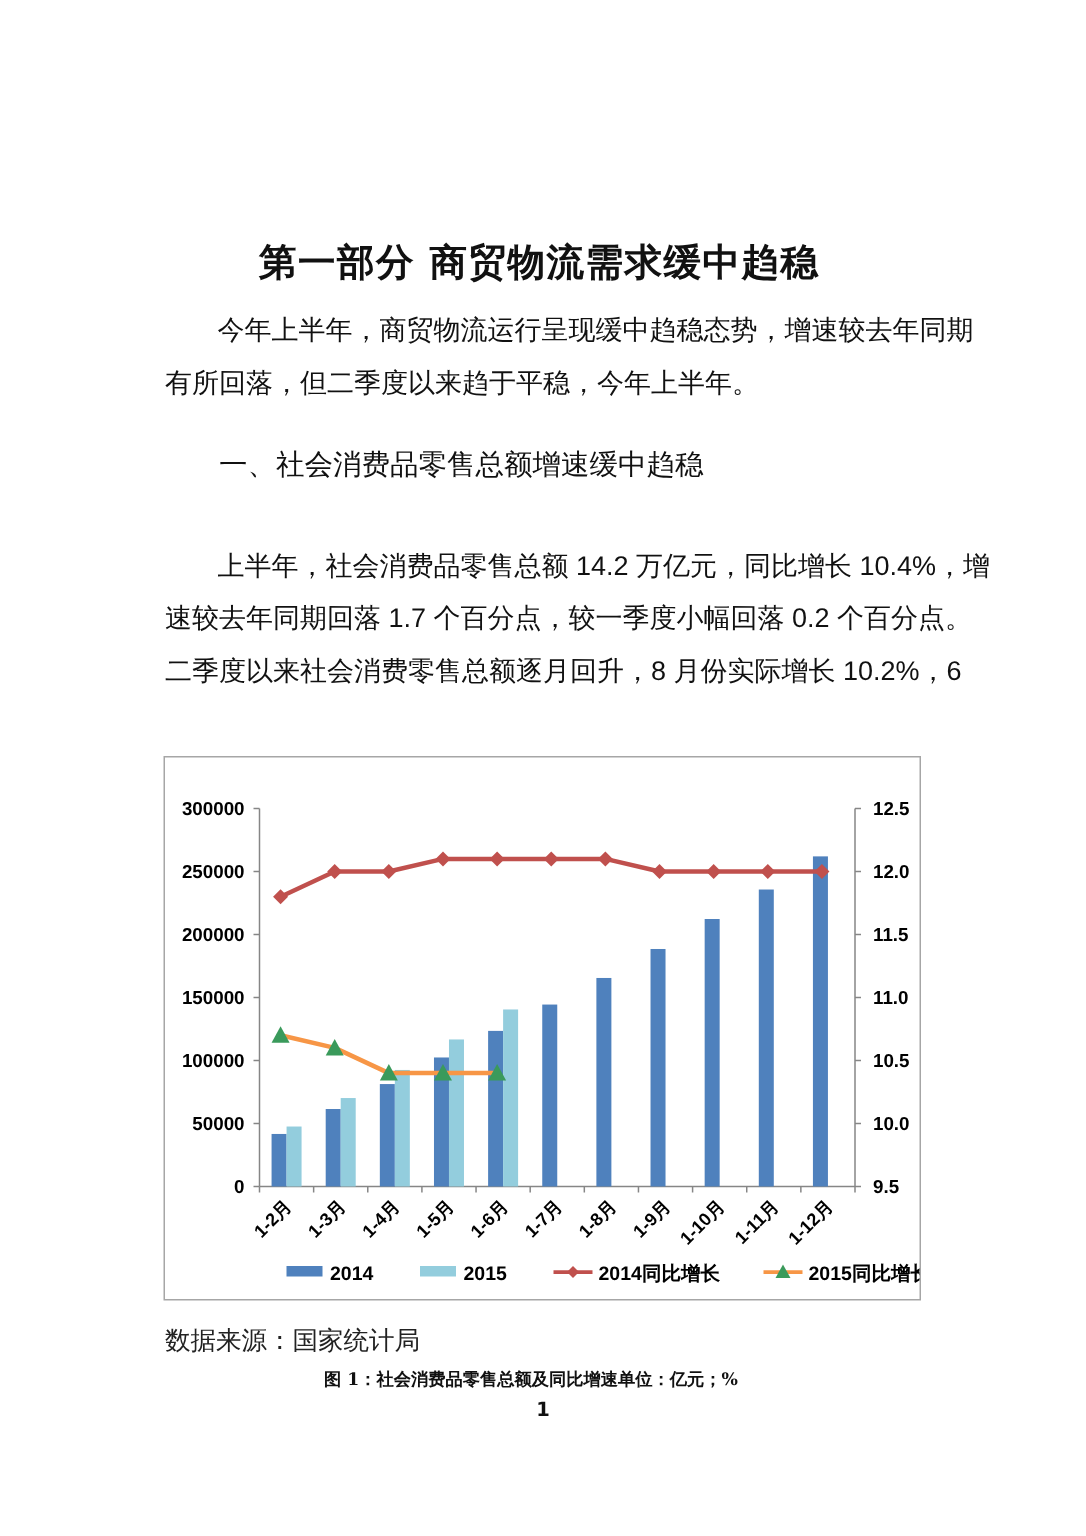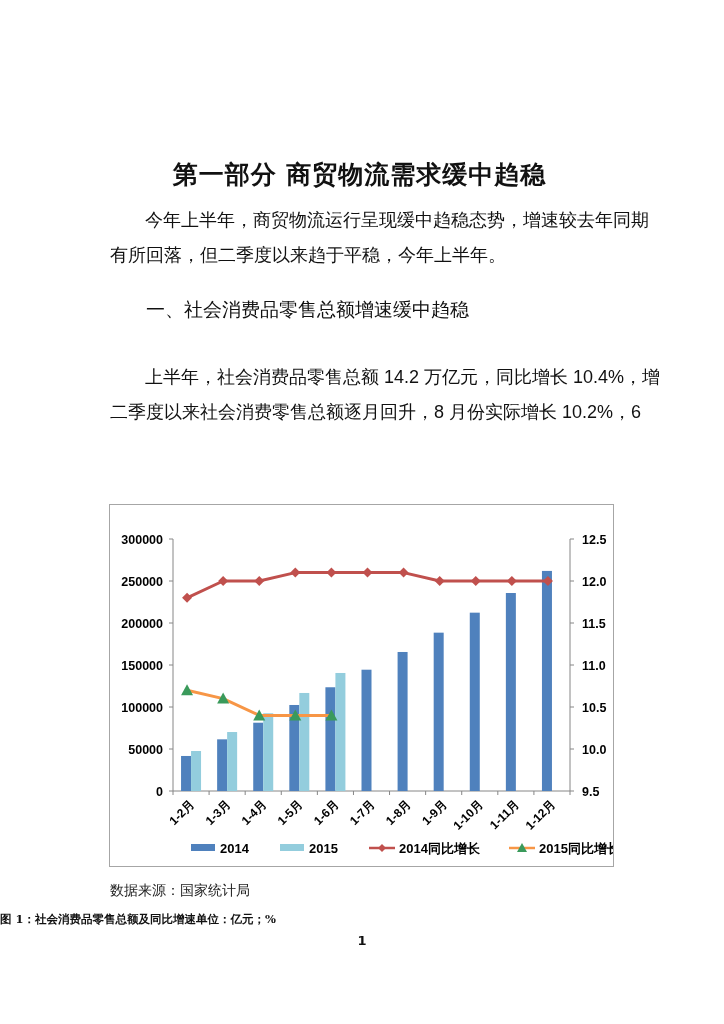--- a/index.html
+++ b/index.html
@@ -8,42 +8,43 @@
   .page-title { position: absolute; left: 0; width: 687px; top: 142px; text-align: center;
                 font-size: 25px; font-weight: bold; letter-spacing: 1px; margin: 16px; }
   .para { position: absolute; left: 110px; width: 504px; font-size: 18px; line-height: 35px;
           text-indent: 35px; margin: 0; text-align: justify; font-family: Liberation Sans, sans-serif; }
   .para .ln { display: block; white-space: nowrap; }
   .para .ln + .ln { text-indent: 0; }
   .section-heading { position: absolute; left: 146px; top: 297px; font-size: 19px; font-weight: normal; margin: 0; }
   .chart-frame { position: absolute; left: 109px; top: 504px; width: 503px; height: 361px;
                  border: 1px solid #a6a6a6; background: #fff; }
   .chart-svg { position: absolute; left: 0; top: 0; }
-  .source-note { position: absolute; left: 110px; top: 882px; font-size: 14px; color: #222;
+  .source-note { position: absolute; left: 110px; top: 882px; font-size: 17px; color: #222;
                  font-family: "DejaVu Serif", serif; }
-  .figure-caption { position: absolute; left: 0; width: 708px; top: 912px; 
+  .figure-caption { position: absolute; left: 0; width: 708px; top: 912px; text-align: center;
                     font-size: 11.5px; font-weight: bold; font-family: "DejaVu Serif", serif; }
   .page-number { position: absolute; left: 0; width: 724px; top: 933px; text-align: center;
                  font-size: 13px; font-weight: bold; }
   svg text { font-family: "Liberation Sans", "DejaVu Sans", sans-serif; }
 </style>
 </head>
 <body>
 
 <h1 class="page-title">第一部分  商贸物流需求缓中趋稳</h1>
 
 <p class="para" style="top:203px;">
   <span class="ln">今年上半年，商贸物流运行呈现缓中趋稳态势，增速较去年同期</span>
   <span class="ln">有所回落，但二季度以来趋于平稳，今年上半年。</span>
 </p>
 
 <h2 class="section-heading">一、社会消费品零售总额增速缓中趋稳</h2>
 
 <p class="para" style="top:344px;margin-top:16px;">
   <span class="ln">上半年，社会消费品零售总额 14.2 万亿元，同比增长 10.4%，增</span>
+  <span class="ln">速较去年同期回落 1.7 个百分点，较一季度小幅回落 0.2 个百分点。</span>
   <span class="ln">二季度以来社会消费零售总额逐月回升，8 月份实际增长 10.2%，6</span>
 </p>
 
 <div class="chart-frame">
   <svg class="chart-svg" id="chart" width="503" height="361">
       <line x1="63" y1="34" x2="63" y2="286" stroke="#868686" stroke-width="1"></line>
       <line x1="460" y1="34" x2="460" y2="286" stroke="#868686" stroke-width="1"></line>
       <line x1="63" y1="286" x2="460" y2="286" stroke="#868686" stroke-width="1"></line>
       <line x1="59" y1="286" x2="63" y2="286" stroke="#868686"></line>
       <text x="53" y="290.5" text-anchor="end" font-size="12.5" font-weight="bold" fill="#000">0</text>

